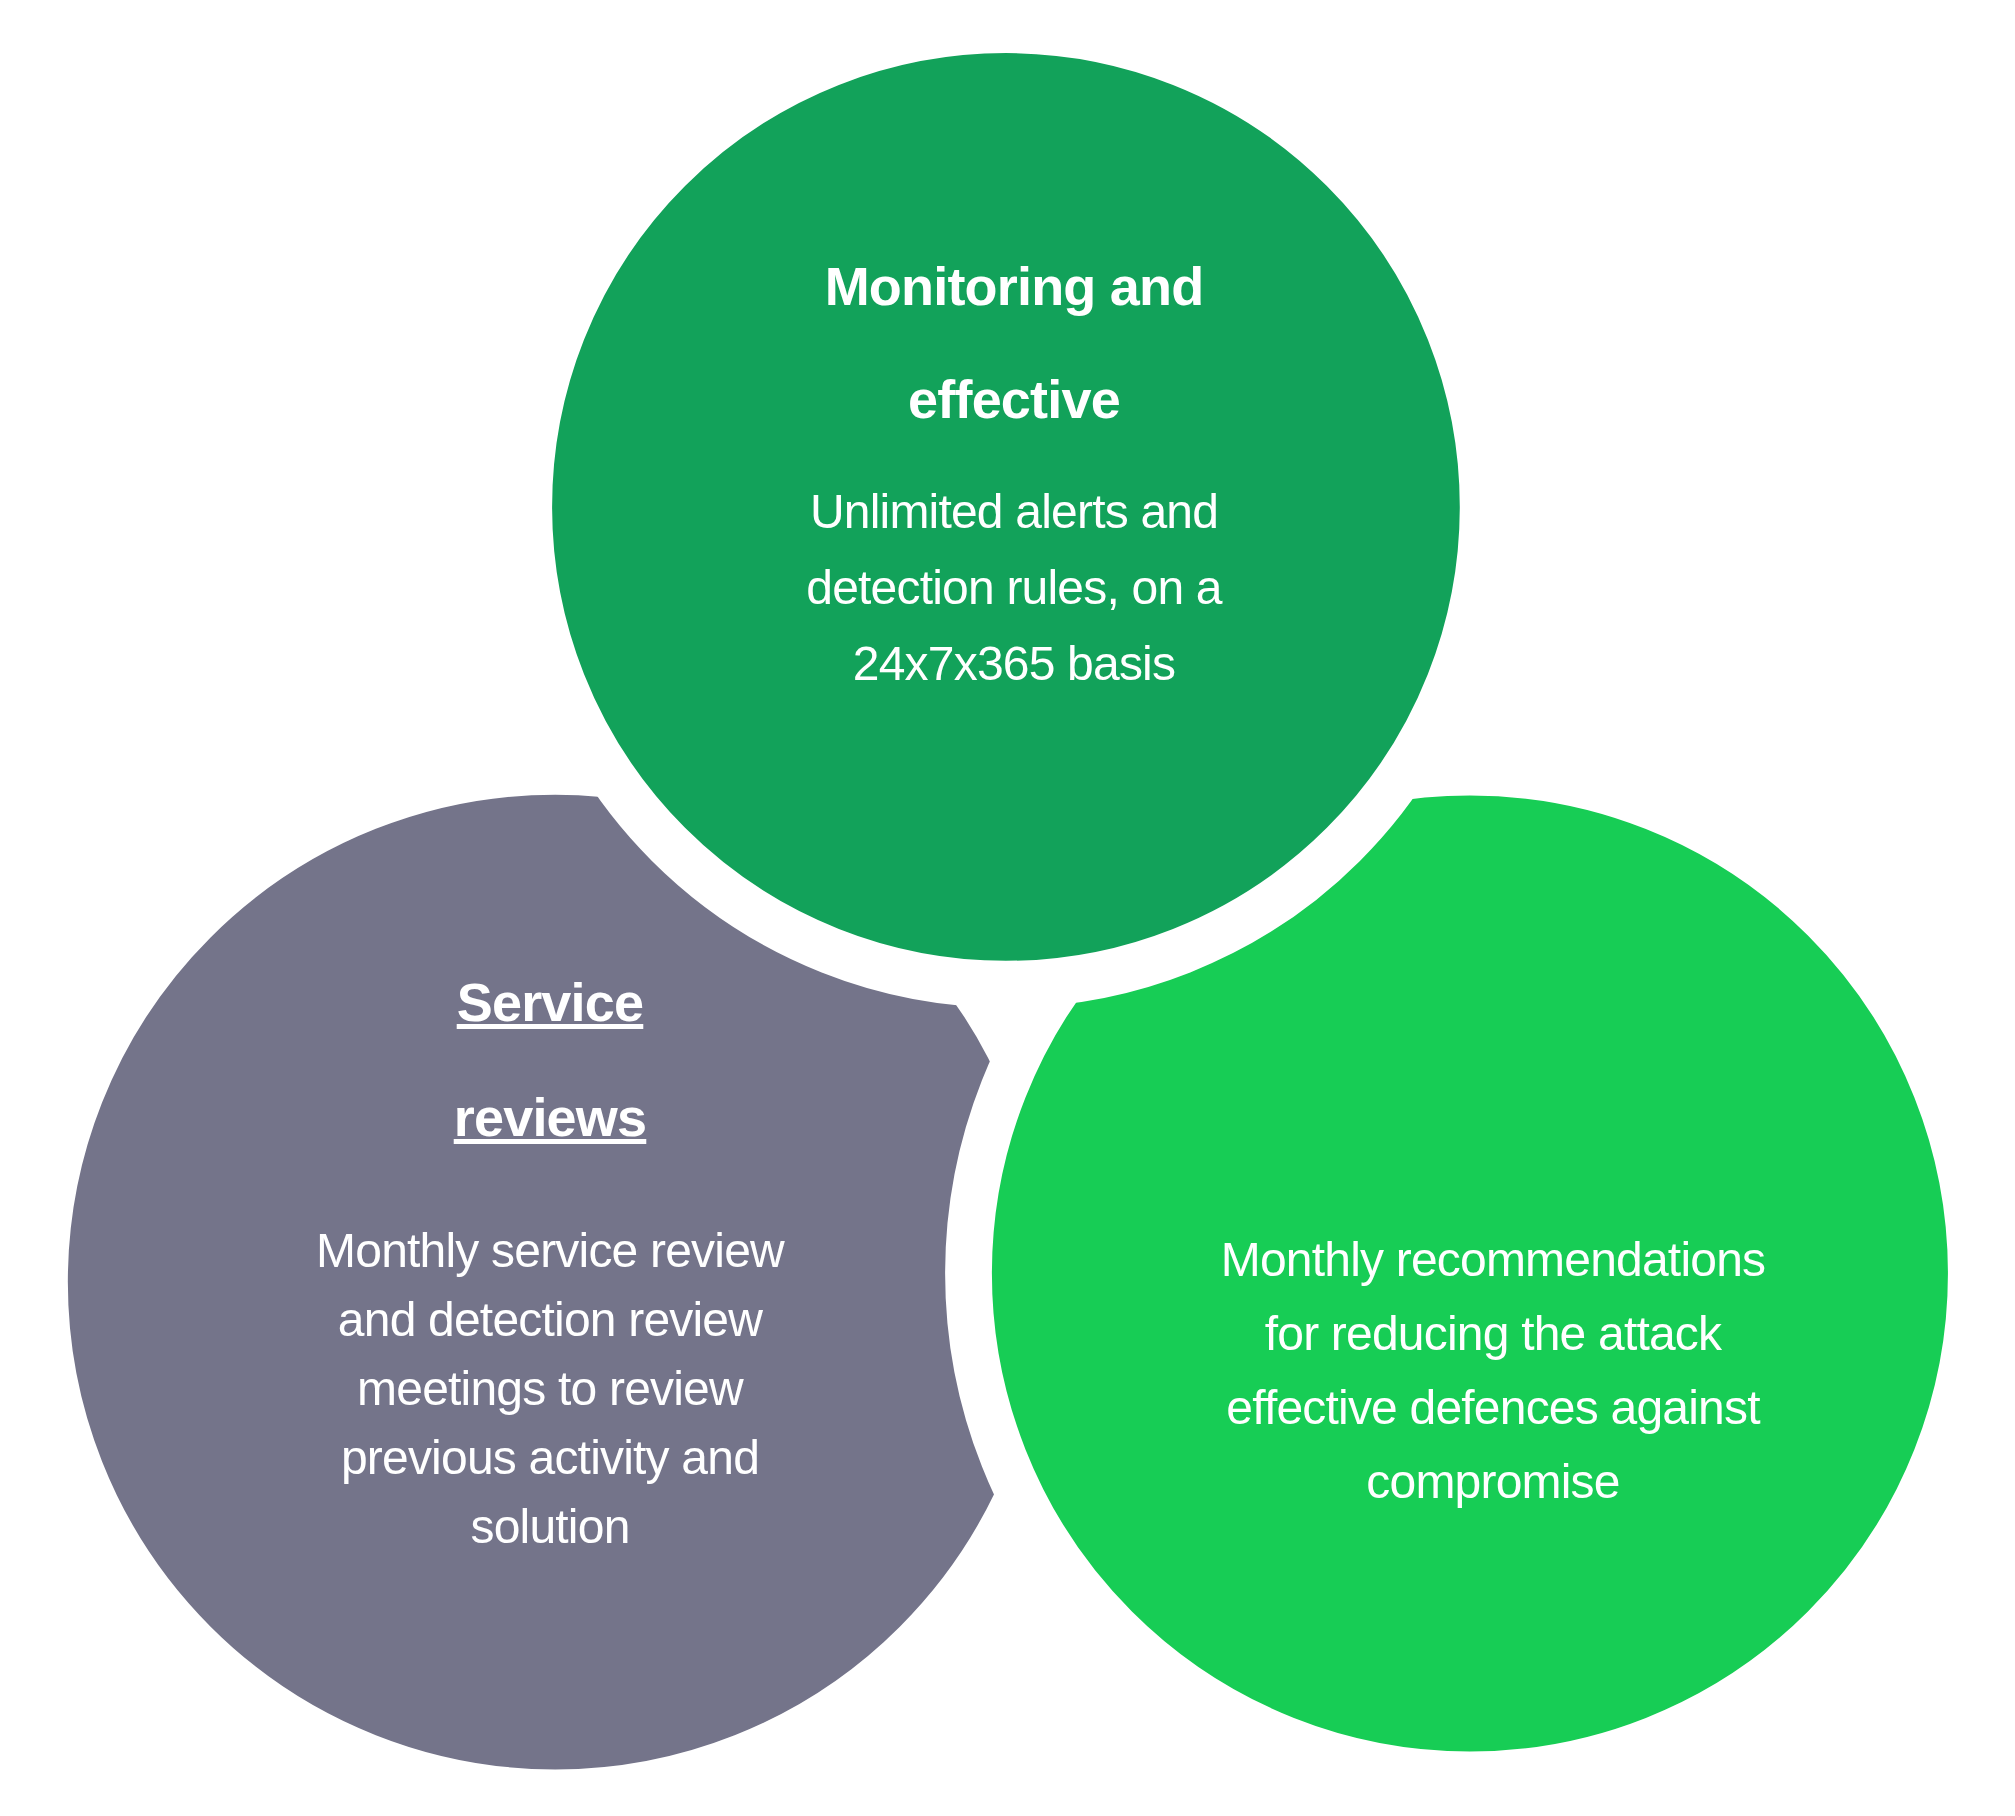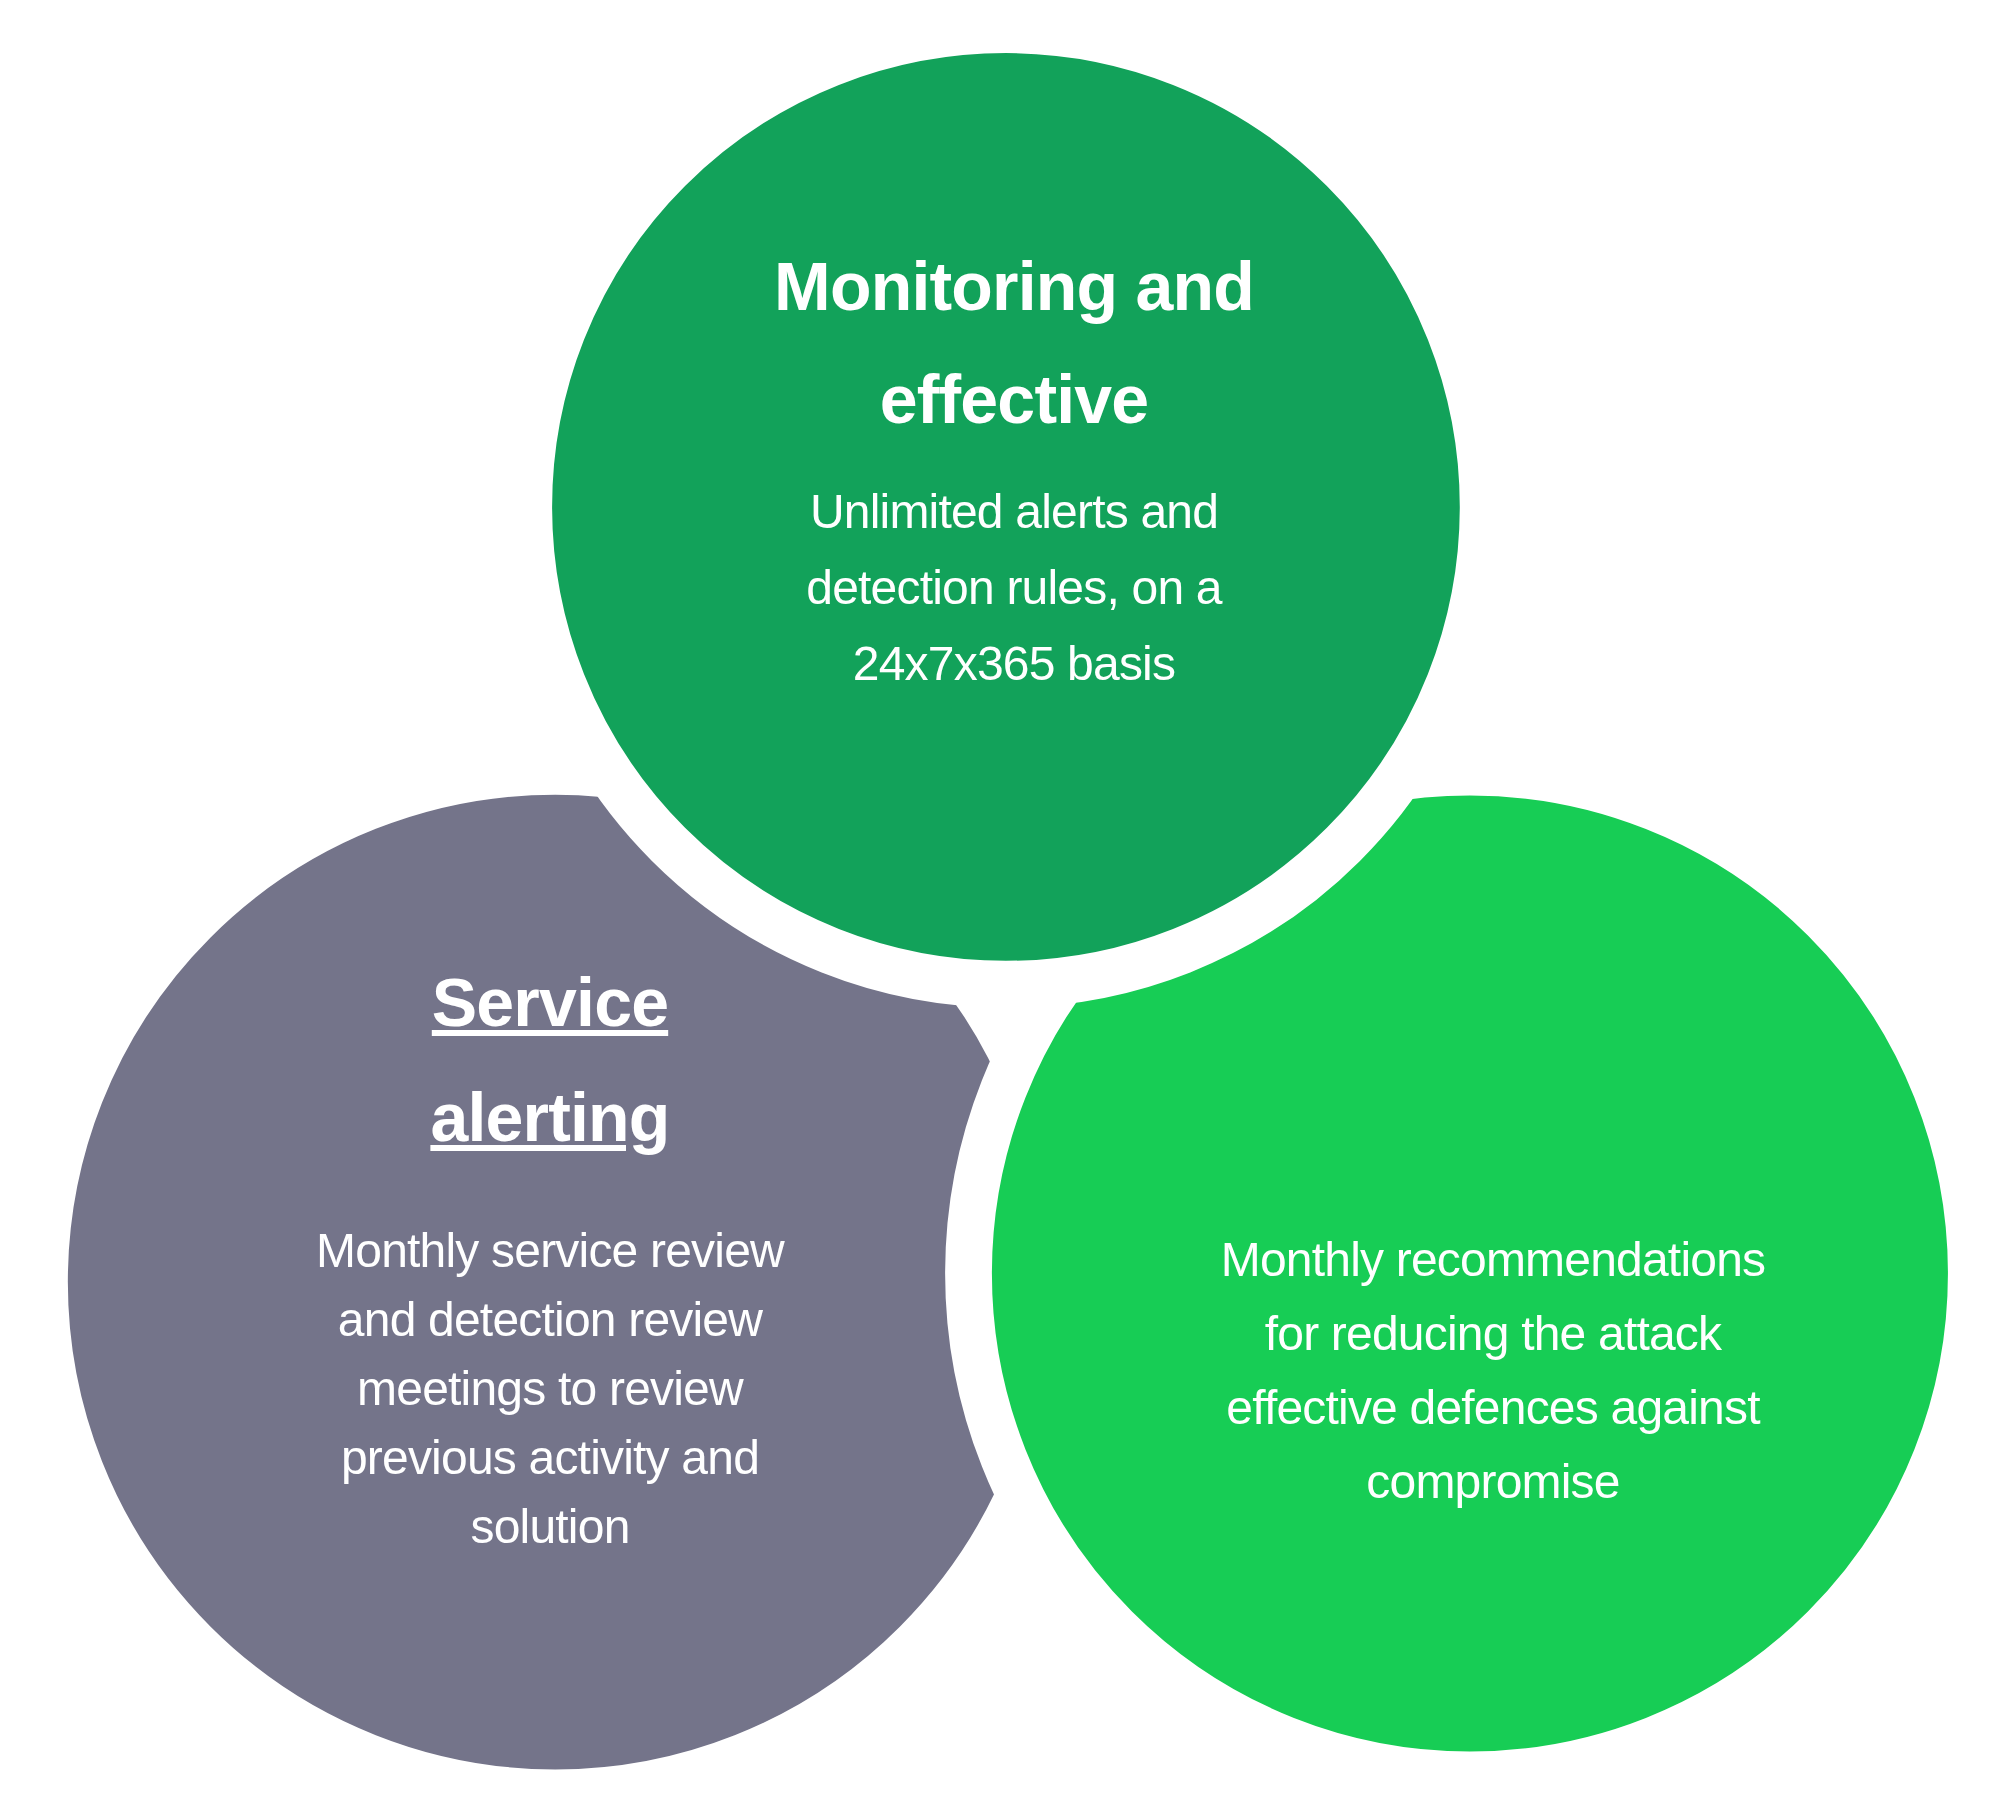--- a/index.html
+++ b/index.html
@@ -22,21 +22,21 @@
   }
   .text-block {
     position: absolute;
     transform: translateX(-50%);
     text-align: center;
     color: #ffffff;
     white-space: nowrap;
   }
   .title-block .line {
     font-weight: 700;
-    font-size: 68px;
+    font-size: 54px;
     line-height: 113px;
     letter-spacing: -0.8px;
   }
   .body-block .line {
     font-weight: 400;
     font-size: 48px;
     letter-spacing: -0.8px;
   }
   .t-mon  { left: 1014px; top: 230px; }
   .b-mon  { left: 1014px; top: 474px; }
@@ -69,21 +69,21 @@
     <div class="line">effective</div>
   </div>
   <div class="text-block body-block b-mon">
     <div class="line">Unlimited alerts and</div>
     <div class="line">detection rules, on a</div>
     <div class="line">24x7x365 basis</div>
   </div>
 
   <div class="text-block title-block t-svc">
     <div class="line">Service</div>
-    <div class="line">alerting</div>
+    <div class="line">reviews</div>
   </div>
   <div class="text-block body-block b-svc">
     <div class="line">Monthly service review</div>
     <div class="line">and detection review</div>
     <div class="line">meetings to review</div>
     <div class="line">previous activity and</div>
     <div class="line">solution</div>
   </div>
 
   <div class="text-block body-block b-hard">

